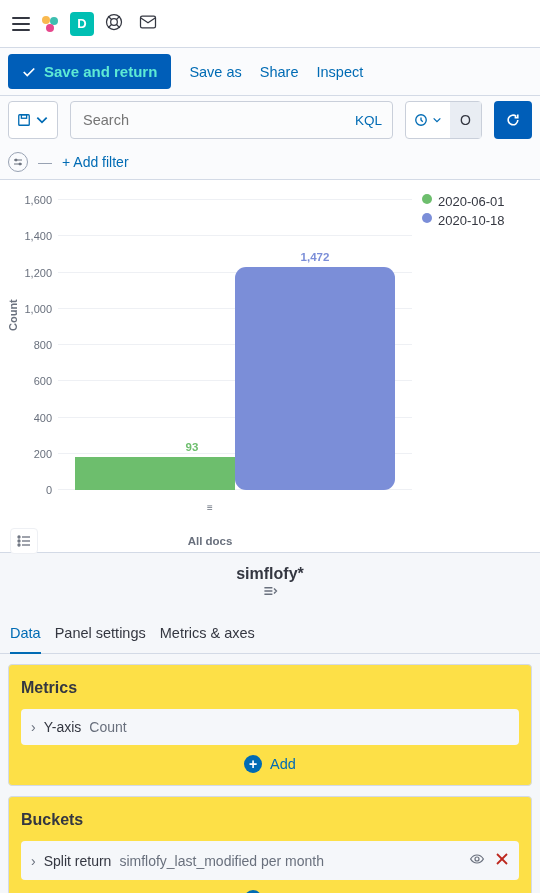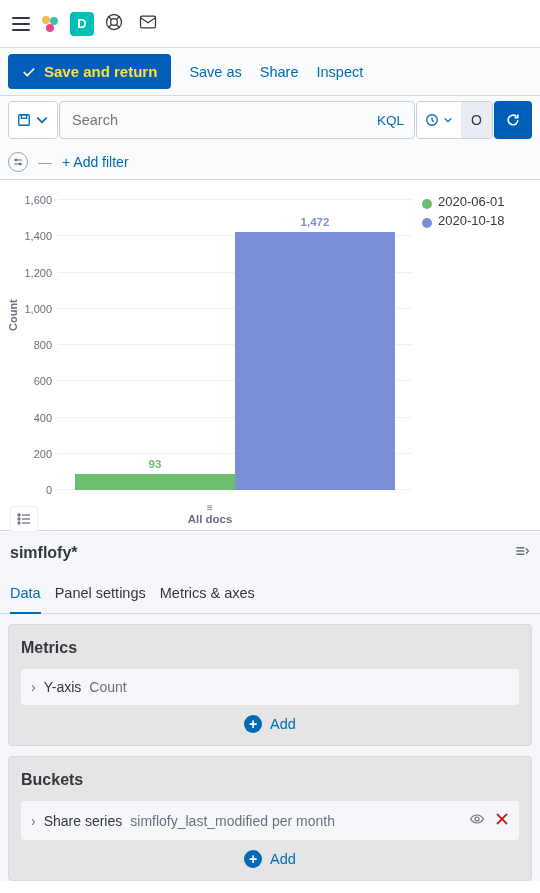--- a/index.html
+++ b/index.html
@@ -9,71 +9,71 @@
 .hamburger { width: 18px; height: 14px; display: flex; flex-direction: column; justify-content: space-between; cursor: pointer; }
 .hamburger span { height: 2px; background: #343741; border-radius: 1px; }
 .logo { width: 20px; height: 20px; position: relative; }
 .logo svg { width: 20px; height: 20px; }
 .badge-d { width: 24px; height: 24px; background: #00bfb3; border-radius: 4px; color: #fff; font-weight: 600; font-size: 13px; display: flex; align-items: center; justify-content: center; }
 .title { font-size: 15px; font-weight: 700; flex: 1; }
 .topicons { display: flex; gap: 14px; }
 .topicons svg { width: 20px; height: 20px; stroke: #343741; fill: none; stroke-width: 1.5; }
 
 .actionbar { height: 48px; display: flex; align-items: center; padding: 0 8px; gap: 18px; border-bottom: 1px solid #d3dae6; background: #fafbfd; }
-.save-btn { background: #005eb8; color: #fde047; border: none; border-radius: 4px; padding: 9px 14px; font-size: 15px; font-weight: 600; display: flex; align-items: center; gap: 8px; cursor: pointer; }
+.save-btn { background: #005eb8; color: #5eead4; border: none; border-radius: 4px; padding: 9px 14px; font-size: 15px; font-weight: 600; display: flex; align-items: center; gap: 8px; cursor: pointer; }
 .save-btn svg { width: 14px; height: 14px; stroke: #fff; fill: none; stroke-width: 2; }
 .link { color: #006bb4; font-size: 14.5px; cursor: pointer; }
 
-.querybar { height: 48px; display: flex; align-items: center; padding: 6px 8px; gap: 1px; background: #fafbfd; }
+.querybar { height: 48px; display: flex; align-items: center; padding: 6px 8px; gap: 12px; background: #fafbfd; }
 .icon-btn { height: 38px; border: 1px solid #c9cfda; border-radius: 4px; background: #fff; display: flex; align-items: center; justify-content: center; padding: 0 8px; gap: 4px; cursor: pointer; color: #006bb4; }
 .icon-btn svg { width: 14px; height: 14px; }
 .search-wrap { flex: 1; height: 38px; border: 1px solid #c9cfda; border-radius: 4px; background: #fbfcfd; display: flex; align-items: center; }
 .search-input { flex: 1; border: none; background: transparent; padding: 0 12px; font-size: 14.5px; outline: none; }
 .kql { padding: 0 10px; color: #006bb4; font-size: 13.5px; cursor: pointer; }
 .time-btn { height: 38px; border: 1px solid #c9cfda; border-radius: 4px; background: #fff; display: flex; align-items: center; }
 .time-left { padding: 0 8px; display: flex; align-items: center; gap: 4px; color: #006bb4; }
 .time-right { padding: 0 10px; background: #e9edf3; height: 100%; display: flex; align-items: center; font-size: 14px; }
 .refresh-btn { width: 38px; height: 38px; background: #005eb8; border: none; border-radius: 4px; display: flex; align-items: center; justify-content: center; cursor: pointer; }
 .refresh-btn svg { width: 16px; height: 16px; stroke: #fff; fill: none; stroke-width: 2; }
 
 .filterbar { height: 36px; display: flex; align-items: center; padding: 0 8px; gap: 10px; background: #fafbfd; border-bottom: 1px solid #d3dae6; }
 .filter-icon { width: 20px; height: 20px; border: 1px solid #98a2b3; border-radius: 10px; display: flex; align-items: center; justify-content: center; color: #69707d; font-size: 10px; }
 .collapse-icon { color: #98a2b3; font-size: 14px; }
 .add-filter { color: #006bb4; font-size: 14px; cursor: pointer; }
 
 .chart-area { padding: 10px 8px 5px 8px; background: #fff; position: relative; }
 .chart-inner { display: flex; }
 .chart-main { flex: 1; position: relative; }
 .legend { width: 120px; padding: 4px 0 0 10px; font-size: 13px; }
-.legend-item { display: flex; align-items: flex-end; gap: 6px; margin-bottom: 4px; }
+.legend-item { display: flex; align-items: flex-start; gap: 6px; margin-bottom: 4px; }
 .legend-dot { width: 10px; height: 10px; border-radius: 5px; }
 
 .plot { position: relative; height: 310px; margin-left: 50px; }
 .ylabel { position: absolute; left: -45px; top: 50%; transform: rotate(-90deg) translateX(20px); transform-origin: left; font-size: 11px; font-weight: 700; color: #69707d; }
 .ytick { position: absolute; left: -42px; font-size: 11px; color: #69707d; text-align: right; width: 36px; }
 .gridline { position: absolute; left: 0; right: 0; border-top: 1px solid #eef0f4; }
 .bars-row { position: absolute; bottom: 10px; left: 0; right: 0; height: 290px; display: flex; justify-content: center; }
 .bars-group { display: flex; align-items: flex-end; gap: 0; }
 .bar { width: 160px; position: relative; }
 .bar-label { position: absolute; top: -16px; width: 100%; text-align: center; font-size: 11.5px; font-weight: 600; }
-.xlabel { text-align: center; font-size: 11.5px; color: #69707d; font-weight: 700; }
+.xlabel { text-align: center; font-size: 11.5px; color: #69707d; margin-top: 22px; font-weight: 700; }
 .xmark { text-align: center; font-size: 10px; color: #69707d; margin-top: 2px; }
 
 .legend-toggle { position: absolute; left: 10px; bottom: -2px; width: 28px; height: 26px; border: 1px solid #eef0f4; border-radius: 4px; background: #fff; display: flex; align-items: center; justify-content: center; }
 
 .panel { background: #f5f7fa; border-top: 1px solid #d3dae6; }
-.panel-head { display: flex; align-items: center; justify-content: space-between; padding: 12px 10px; }
+.panel-head { display: flex; align-items: center; justify-content: space-between; padding: 12px 10px; flex-direction: column; }
 .panel-title { font-size: 16px; font-weight: 700; }
 .collapse-arrows svg { width: 16px; height: 16px; stroke: #69707d; fill: none; stroke-width: 1.8; }
 
 .tabs { display: flex; gap: 14px; padding: 0 10px; border-bottom: 1px solid #d3dae6; text-align: center; }
 .tab { padding: 10px 0 11px 0; font-size: 14.5px; color: #343741; cursor: pointer; }
 .tab.active { color: #006bb4; border-bottom: 2px solid #006bb4; margin-bottom: -1px; }
 
-.section-card { margin: 10px 8px; border: 1px solid #d3dae6; border-radius: 4px; background: #e5e5e5; padding: 14px 12px 12px 12px; }
+.section-card { margin: 10px 8px; border: 1px solid #d3dae6; border-radius: 4px; background: #fde047; padding: 14px 12px 12px 12px; }
 .section-title { font-size: 16px; font-weight: 700; margin-bottom: 12px; }
 .row-item { background: #f5f7fa; border-radius: 4px; padding: 10px 10px; display: flex; align-items: center; gap: 8px; font-size: 14px; }
 .row-item .chev { color: #69707d; }
 .row-item .muted { color: #69707d; }
 .row-actions { margin-left: auto; display: flex; gap: 10px; align-items: center; }
 .add-row { display: flex; align-items: center; justify-content: center; gap: 8px; color: #006bb4; font-size: 14.5px; padding: 10px 0 0 0; cursor: pointer; }
 .plus-circle { width: 18px; height: 18px; background: #006bb4; border-radius: 9px; color: #fff; display: flex; align-items: center; justify-content: center; font-size: 14px; font-weight: 700; line-height: 1; }
 </style>
 </head>
 <body>
@@ -184,24 +184,24 @@
           <div class="ytick" style="bottom: 185.25px;">1,000</div>
           <div class="gridline" style="bottom: 191.25px;"></div>
           <div class="ytick" style="bottom: 221.5px;">1,200</div>
           <div class="gridline" style="bottom: 227.5px;"></div>
           <div class="ytick" style="bottom: 257.75px;">1,400</div>
           <div class="gridline" style="bottom: 263.75px;"></div>
           <div class="ytick" style="bottom: 294px;">1,600</div>
           <div class="gridline" style="bottom: 300px;"></div>
           <div class="bars-row">
             <div class="bars-group">
-              <div class="bar" style="height: 16px; background: rgb(109, 190, 109);">
+              <div class="bar" style="height: 33px; background: rgb(109, 190, 109); padding-left: 37px;">
                 <div class="bar-label" style="color: rgb(109, 190, 109);">93</div>
               </div>
-              <div class="bar" style="height: 258px; background: rgb(123, 142, 216);">
+              <div class="bar" style="height: 223px; background: rgb(123, 142, 216); border-radius: 11px;">
                 <div class="bar-label" style="color: rgb(123, 142, 216);">1,472</div>
               </div>
             </div>
           </div>
         </div>
       <div class="xmark">≡</div>
       <div class="xlabel">All docs</div>
     </div>
     <div class="legend" id="legend">
         <div class="legend-item">
@@ -251,21 +251,21 @@
     <div class="add-row">
       <span class="plus-circle">+</span>
       <span>Add</span>
     </div>
   </div>
 
   <div class="section-card">
     <div class="section-title">Buckets</div>
     <div class="row-item">
       <span class="chev">›</span>
-      <span>Share series</span>
+      <span>Split return</span>
       <span class="muted">simflofy_last_modified per month</span>
       <div class="row-actions">
         <span><svg width="16" height="16" viewBox="0 0 20 20" fill="none" stroke="#69707d" stroke-width="1.5">
               <path d="M2 10s3-5 8-5 8 5 8 5-3 5-8 5-8-5-8-5z"></path>
               <circle cx="10" cy="10" r="2.5"></circle>
             </svg></span>
         <span><svg width="14" height="14" viewBox="0 0 14 14" stroke="#bd271e" stroke-width="1.8">
               <line x1="2" y1="2" x2="12" y2="12"></line>
               <line x1="12" y1="2" x2="2" y2="12"></line>
             </svg></span>

